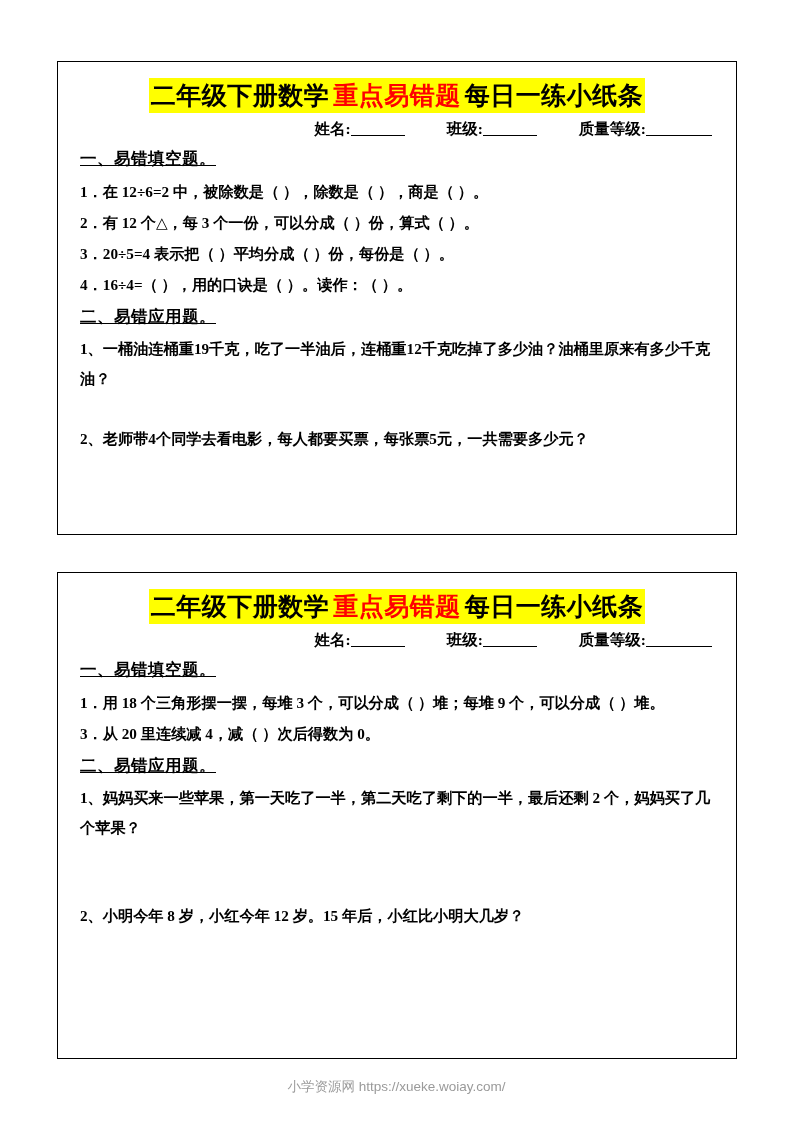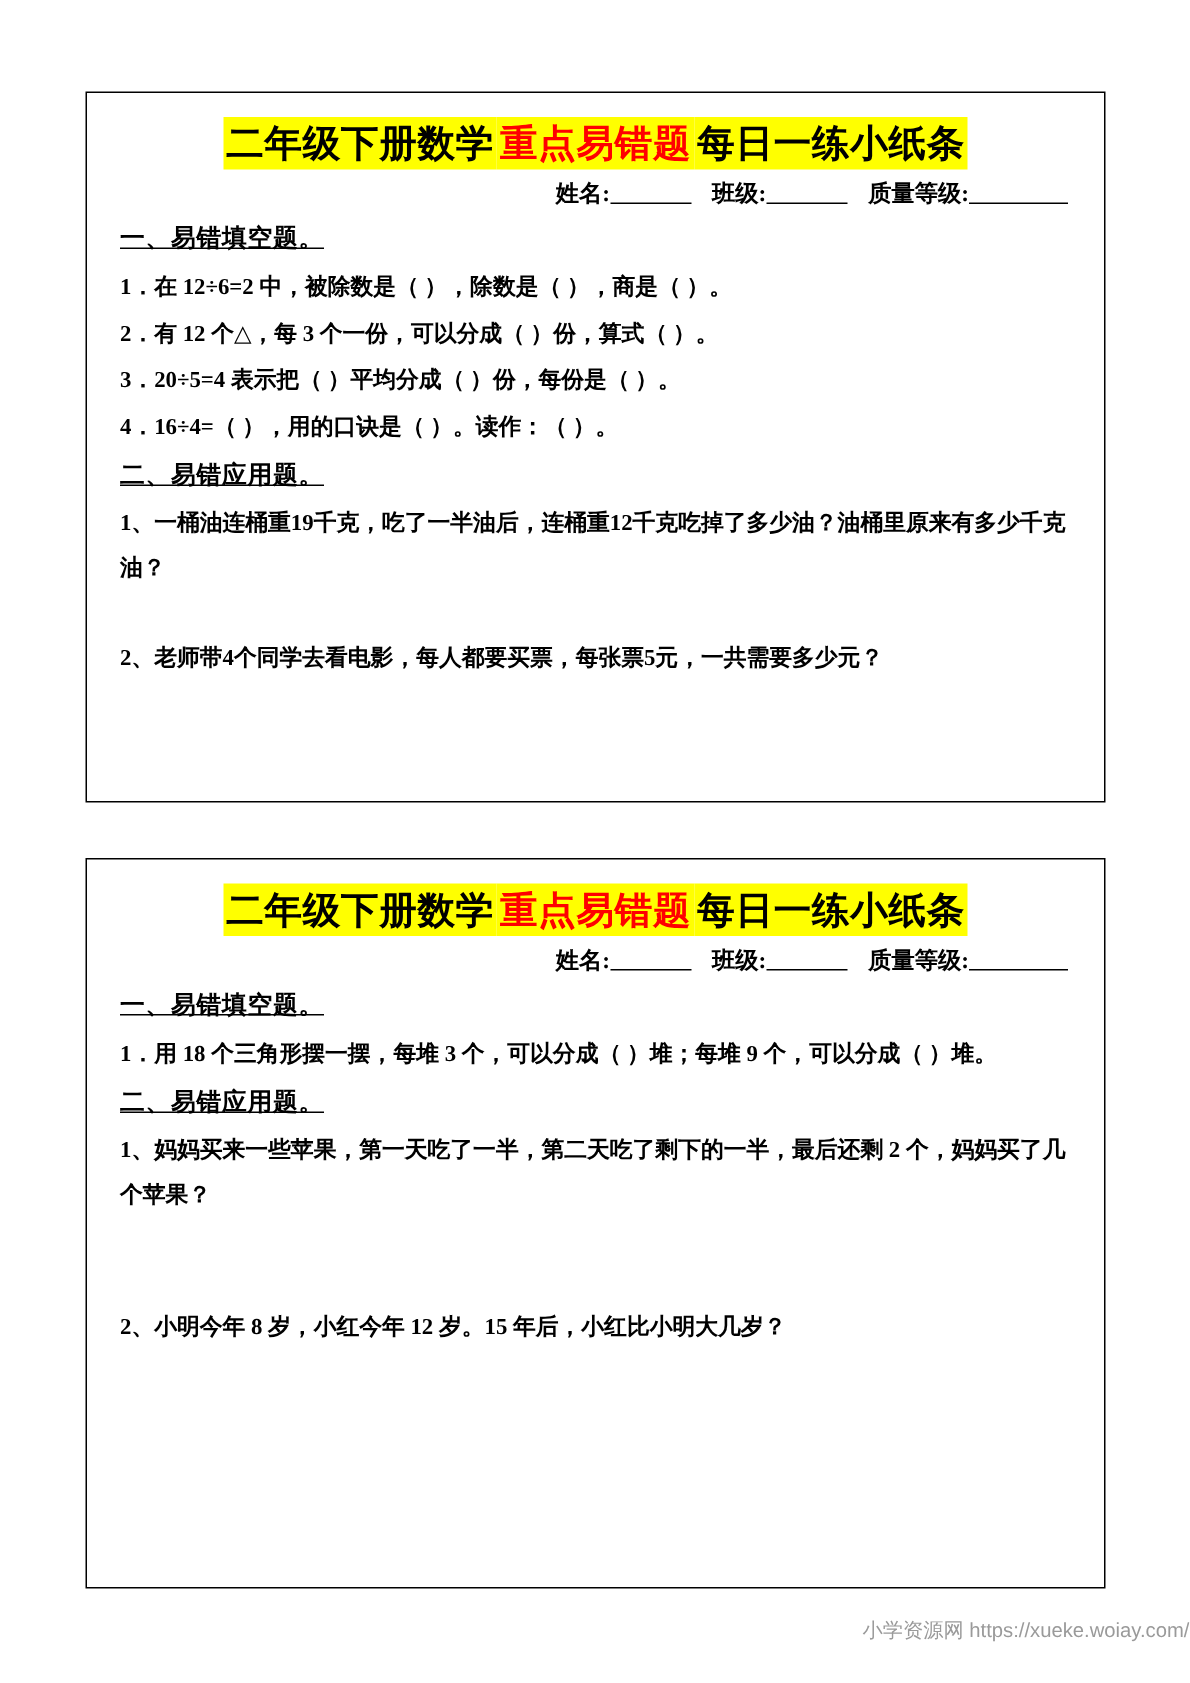--- a/index.html
+++ b/index.html
@@ -51,21 +51,21 @@
     padding: 1px 2px;
     display: inline-block;
   }
   .t-black { color: #000000; }
   .t-red { color: #ff0000; }
 
   .meta-row {
     display: flex;
     justify-content: flex-end;
     align-items: baseline;
-    gap: 14px;
+    gap: 42px;
     font-size: 15.5px;
     font-weight: bold;
     margin: 4px 6px 8px 0;
   }
   .meta-item {
     white-space: nowrap;
   }
   .meta-item .blank {
     display: inline-block;
     border-bottom: 1px solid #000;
@@ -95,21 +95,21 @@
     margin-bottom: 4px;
   }
   .spacer-md { height: 26px; }
   .spacer-lg { height: 54px; }
 
   .footer {
     position: absolute;
     left: 0;
     top: 1078px;
     width: 793px;
-    text-align: right;
+    text-align: center;
     font-size: 13.5px;
     color: #9a9a9a;
     font-family: "Liberation Sans", sans-serif;
   }
 </style>
 </head>
 <body>
 
 <div class="page">
 
@@ -151,20 +151,21 @@
 
       <div class="meta-row">
         <span class="meta-item"><span>姓名:</span><span class="blank"></span></span>
         <span class="meta-item"><span>班级:</span><span class="blank"></span></span>
         <span class="meta-item"><span>质量等级:</span><span class="blank wide"></span></span>
       </div>
 
       <div class="section-head">一、易错填空题。</div>
 
       <div class="q">1．用 18 个三角形摆一摆，每堆 3 个，可以分成（            ）堆；每堆 9 个，可以分成（            ）堆。</div>
+      <div class="q">3．从 20 里连续减 4，减（        ）次后得数为 0。</div>
 
       <div class="section-head">二、易错应用题。</div>
 
       <div class="q app">1、妈妈买来一些苹果，第一天吃了一半，第二天吃了剩下的一半，最后还剩 2 个，妈妈买了几个苹果？</div>
       <div class="spacer-lg"></div>
       <div class="q app">2、小明今年 8 岁，小红今年 12 岁。15 年后，小红比小明大几岁？</div>
 
     </div>
   </div>
 

